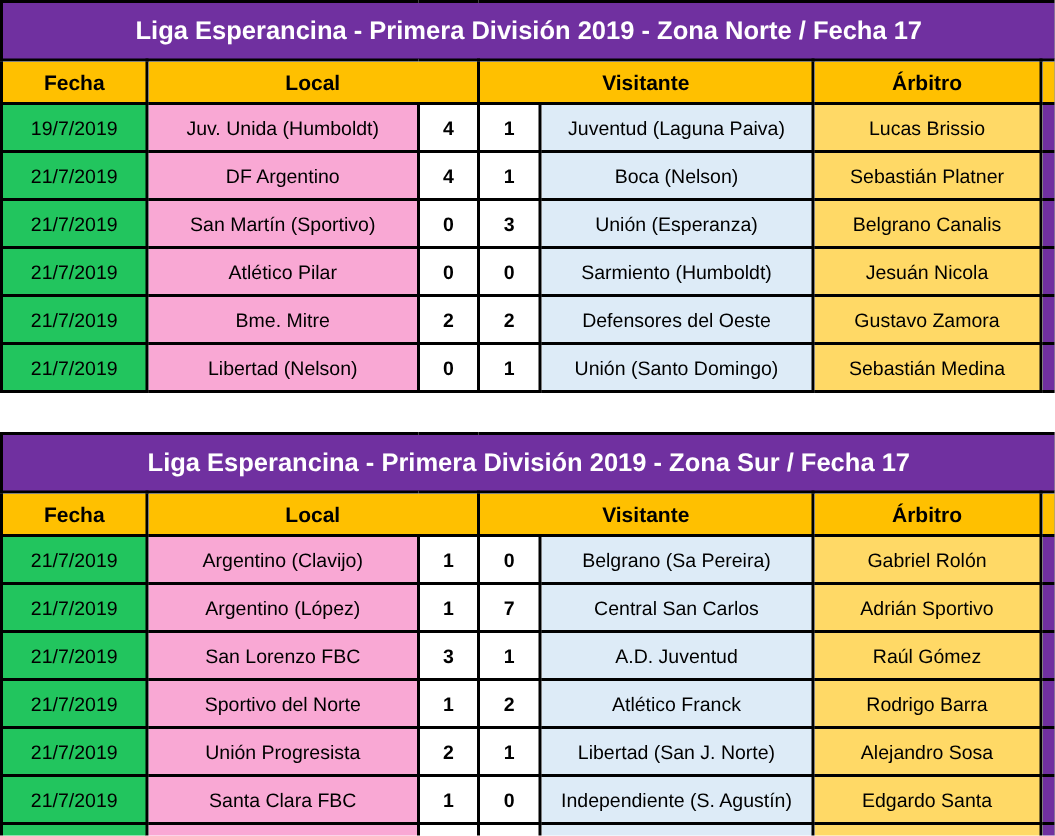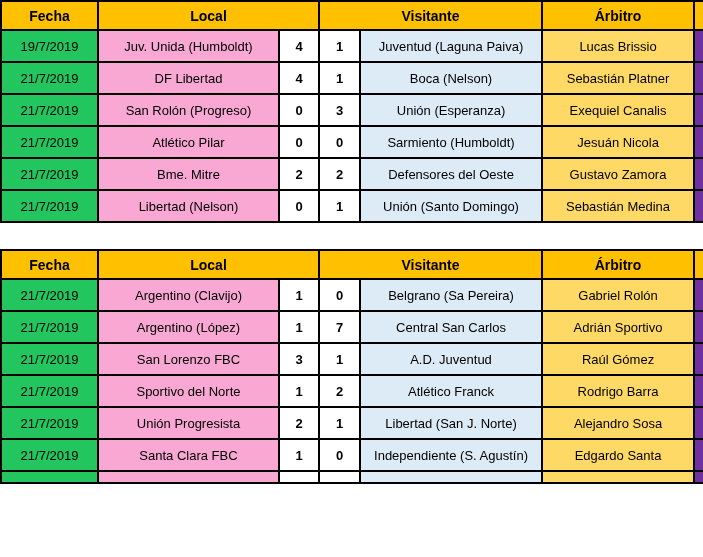--- a/index.html
+++ b/index.html
@@ -70,52 +70,55 @@
   <colgroup>
     <col style="width:97px">
       <col style="width:181px">
       <col style="width:40px">
       <col style="width:41px">
       <col style="width:182px">
       <col style="width:152px">
       <col style="width:10px">
   </colgroup>
   <tbody>
+      <tr>
+    <td class="title" colspan="7">Liga Esperancina - Primera División 2019 - Zona Norte / Fecha 17</td>
+  </tr>
   <tr>
     <td class="hdr">Fecha</td>
     <td class="hdr" colspan="2">Local</td>
     <td class="hdr" colspan="2">Visitante</td>
     <td class="hdr">Árbitro</td>
     <td class="hdr strip-hdr"></td>
   </tr>
   <tr class="row">
     <td class="c-date">19/7/2019</td>
     <td class="c-home">Juv. Unida (Humboldt)</td>
     <td class="c-s1">4</td>
     <td class="c-s2">1</td>
     <td class="c-away">Juventud (Laguna Paiva)</td>
     <td class="c-ref">Lucas Brissio</td>
     <td class="strip"></td>
   </tr>
   <tr class="row">
     <td class="c-date">21/7/2019</td>
-    <td class="c-home">DF Libertad</td>
+    <td class="c-home">DF Argentino</td>
     <td class="c-s1">4</td>
     <td class="c-s2">1</td>
     <td class="c-away">Boca (Nelson)</td>
     <td class="c-ref">Sebastián Platner</td>
     <td class="strip"></td>
   </tr>
   <tr class="row">
     <td class="c-date">21/7/2019</td>
-    <td class="c-home">San Rolón (Progreso)</td>
+    <td class="c-home">San Martín (Sportivo)</td>
     <td class="c-s1">0</td>
     <td class="c-s2">3</td>
     <td class="c-away">Unión (Esperanza)</td>
-    <td class="c-ref">Exequiel Canalis</td>
+    <td class="c-ref">Belgrano Canalis</td>
     <td class="strip"></td>
   </tr>
   <tr class="row">
     <td class="c-date">21/7/2019</td>
     <td class="c-home">Atlético Pilar</td>
     <td class="c-s1">0</td>
     <td class="c-s2">0</td>
     <td class="c-away">Sarmiento (Humboldt)</td>
     <td class="c-ref">Jesuán Nicola</td>
     <td class="strip"></td>
@@ -147,20 +150,23 @@
   <colgroup>
     <col style="width:97px">
       <col style="width:181px">
       <col style="width:40px">
       <col style="width:41px">
       <col style="width:182px">
       <col style="width:152px">
       <col style="width:10px">
   </colgroup>
   <tbody>
+      <tr>
+    <td class="title" colspan="7">Liga Esperancina - Primera División 2019 - Zona Sur / Fecha 17</td>
+  </tr>
   <tr>
     <td class="hdr">Fecha</td>
     <td class="hdr" colspan="2">Local</td>
     <td class="hdr" colspan="2">Visitante</td>
     <td class="hdr">Árbitro</td>
     <td class="hdr strip-hdr"></td>
   </tr>
   <tr class="row">
     <td class="c-date">21/7/2019</td>
     <td class="c-home">Argentino (Clavijo)</td>

